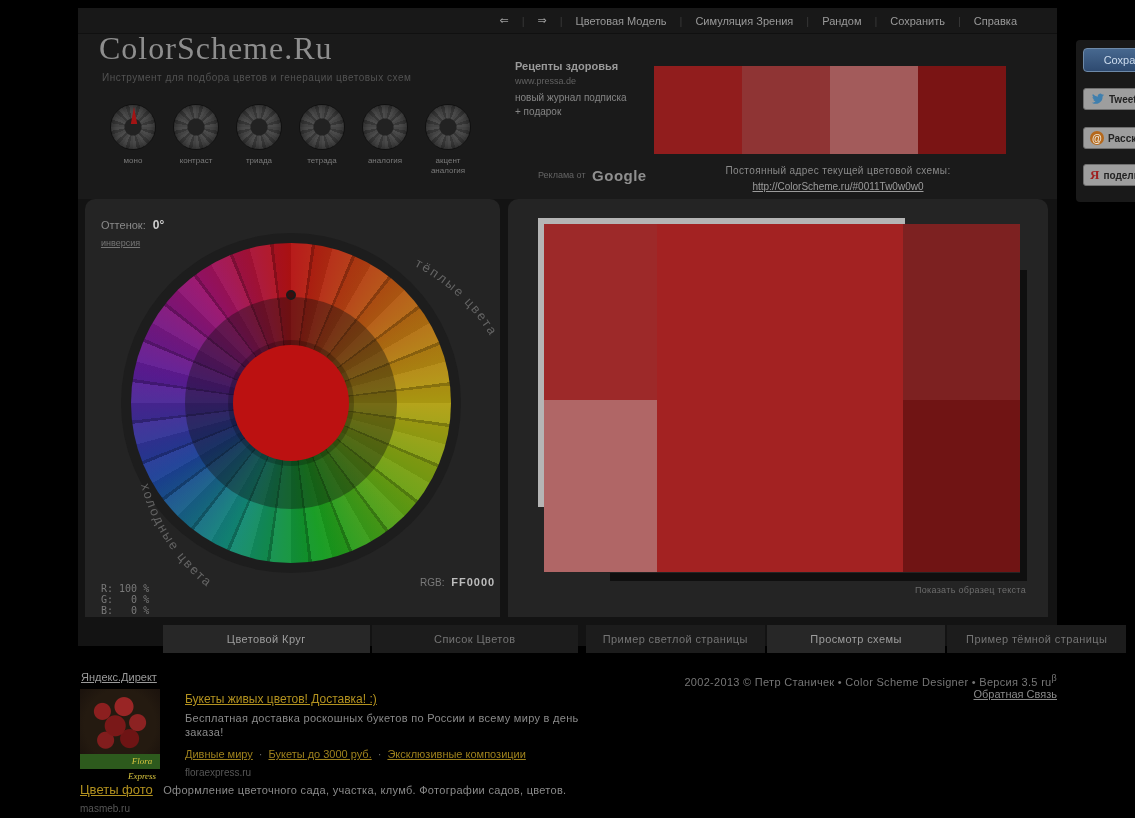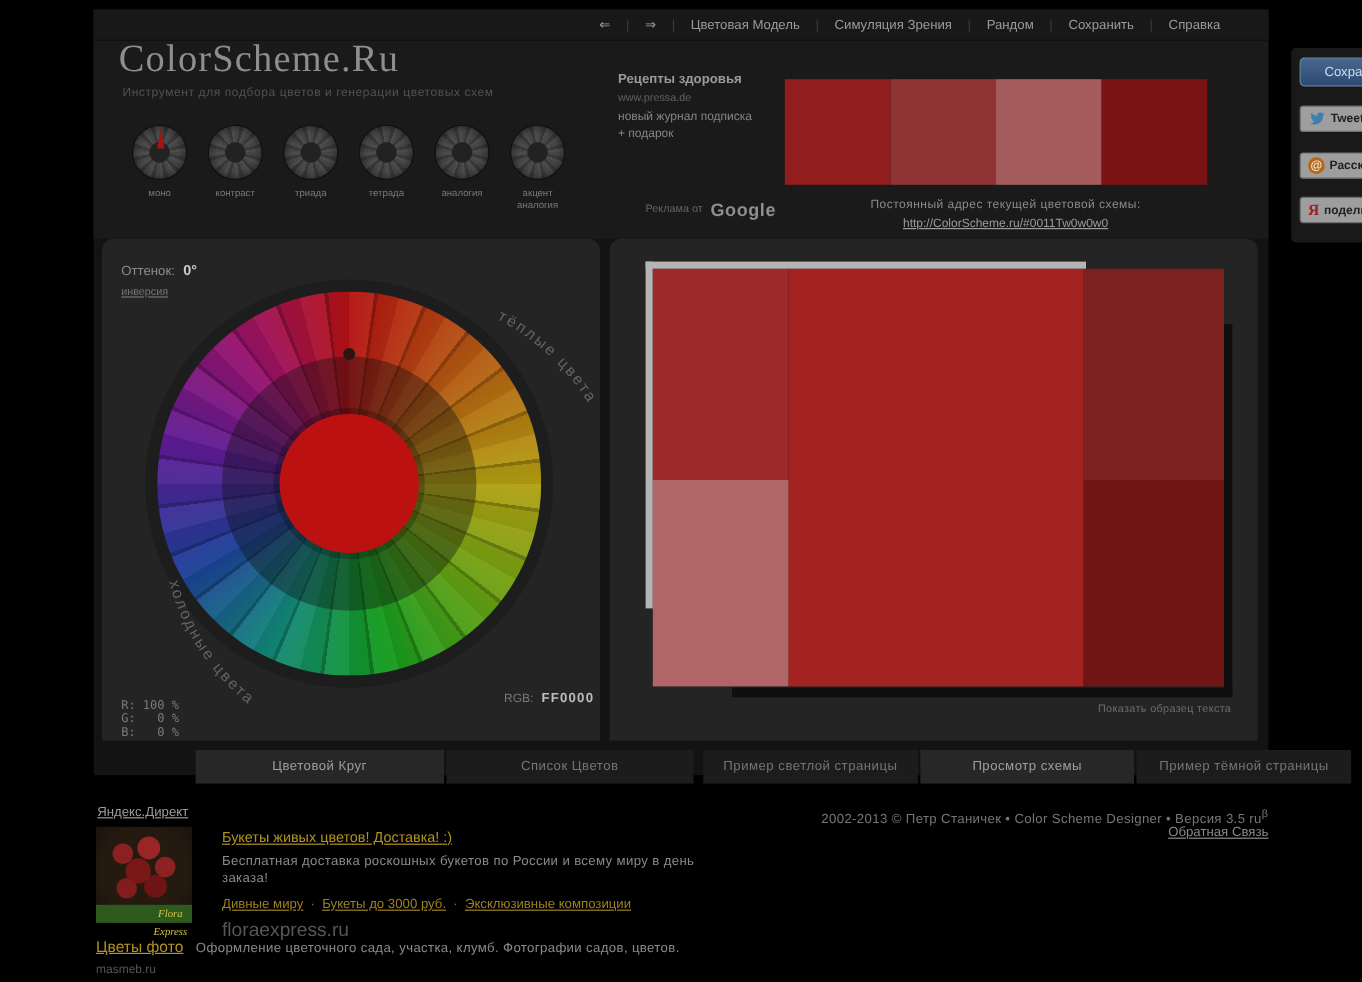--- a/index.html
+++ b/index.html
@@ -139,21 +139,21 @@
   .flora-label { position:absolute; left:0; bottom:0; width:100%; height:15px; background:#2d5a1d;
     color:#d6c23e; font-family:"Liberation Serif",serif; font-style:italic; font-size:9px;
     text-align:center; line-height:15px;padding-left:44px; }
 
   .ad1-text { position:absolute; left:165px; top:689px; width:440px;margin-left:20px; }
   .ad-title { font-size:12px; color:#b3921f; text-decoration:underline; cursor:pointer; }
   .ad-body { font-size:11px; color:#8a8a8a; line-height:14px; margin-top:4px; width:430px; letter-spacing:0.3px; }
   .ad-links { margin-top:9px; font-size:11px; }
   .ad-links .al { color:#9d801c; text-decoration:underline; cursor:pointer; }
   .ad-links .dot { color:#6a6a6a; margin:0 6px; }
-  .ad-domain { margin-top:7px; font-size:16px; color:#565656; }
+  .ad-domain { margin-top:7px; font-size:10px; color:#565656; }
 
   .ad2 { position:absolute; left:80px; top:780px; width:700px; }
   .ad2 .ad-title2 { font-size:13px; color:#b3921f; text-decoration:underline; cursor:pointer; margin-right:6px; }
   .ad2 .ad-body2 { font-size:11px; color:#8a8a8a; letter-spacing:0.3px; }
   .ad2 .ad-domain2 { margin-top:5px; font-size:10px; color:#565656; }
 </style>
 </head>
 <body>
 
 <div class="page">

